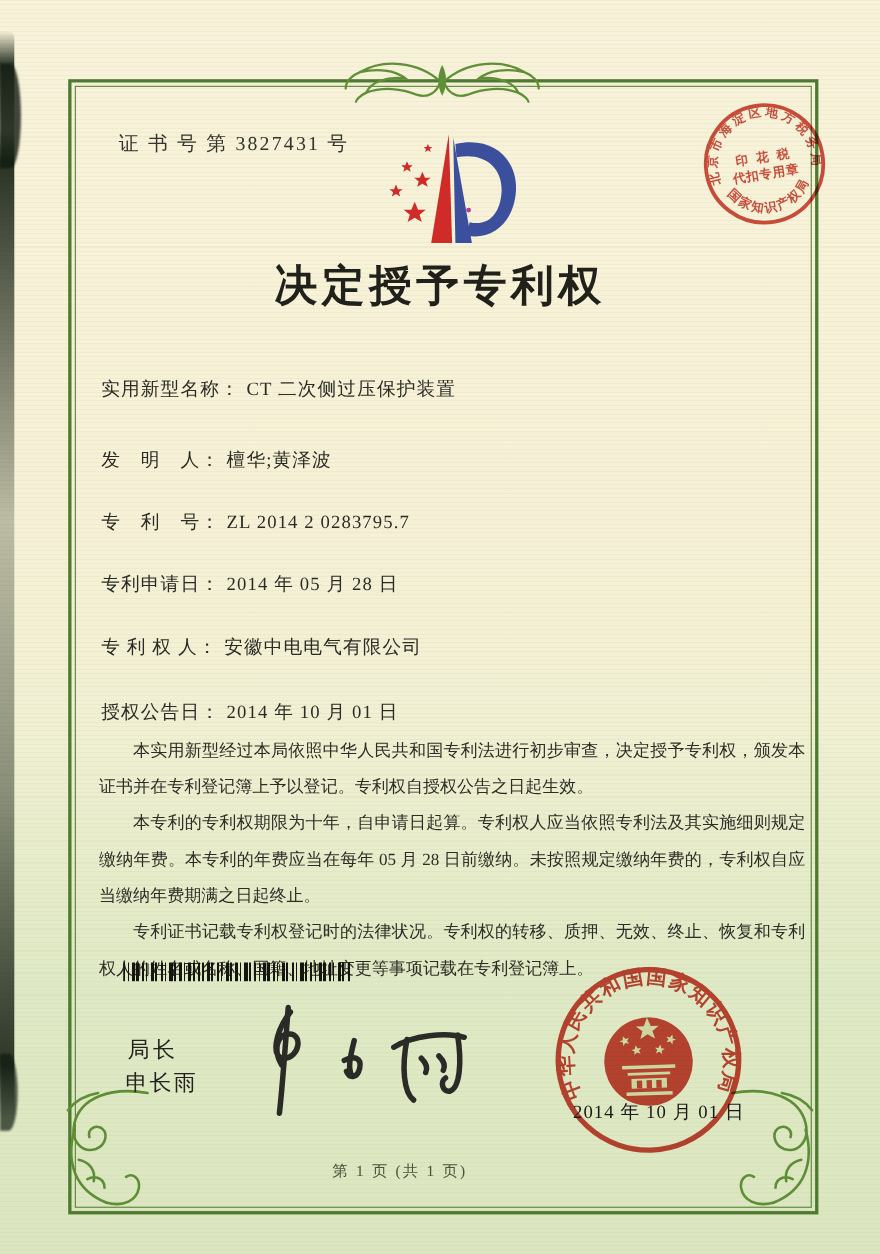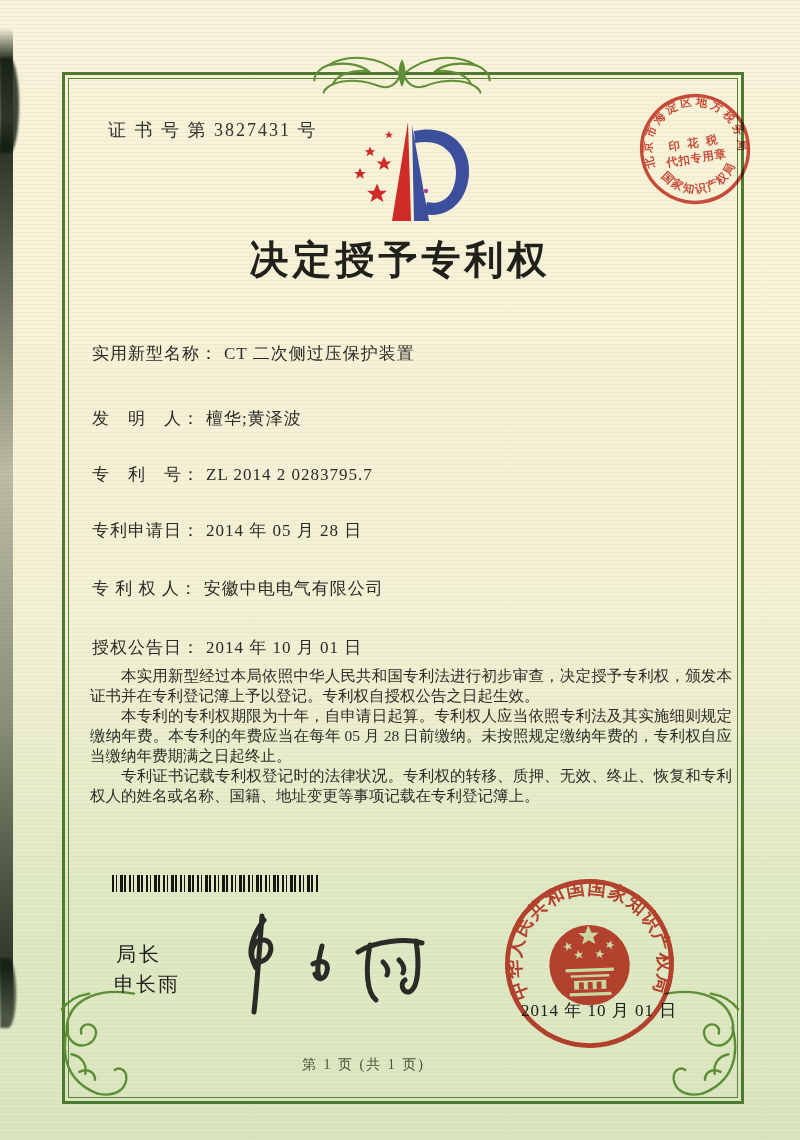--- a/index.html
+++ b/index.html
@@ -24,21 +24,21 @@
   .orn-bl{left:52px;top:986px;width:88px;height:116px;}
   .orn-br{left:660px;top:986px;width:88px;height:116px;transform:scaleX(-1);}
   .cert-no{position:absolute;left:108px;top:118px;z-index:4;font-size:18px;letter-spacing:2px;color:#33332b;}
   .logo{position:absolute;left:348px;top:116px;width:130px;height:118px;z-index:4;}
   .doc-title{position:absolute;left:0;top:233px;width:100%;z-index:4;text-align:center;
     font-size:39px;font-weight:bold;letter-spacing:4px;color:#21211c;}
   .field-row{position:absolute;left:92px;z-index:4;font-size:17px;white-space:nowrap;}
   .flabel{letter-spacing:1px;}
   .fvalue{margin-left:6px;letter-spacing:1px;}
   .paras{position:absolute;left:90px;top:666px;width:642px;z-index:4;
-    font-size:15.5px;line-height:20px;text-align:justify;color:#2d2d26;}
+    font-size:15.5px;line-height:33px;text-align:justify;color:#2d2d26;}
   .paras p{margin:0;text-indent:2em;}
   .barcode{position:absolute;left:112px;top:875px;width:208px;height:17px;z-index:4;
     background:repeating-linear-gradient(90deg,#15150f 0 2px,rgba(0,0,0,0) 2px 4px,#15150f 4px 5px,rgba(0,0,0,0) 5px 8px,#15150f 8px 11px,rgba(0,0,0,0) 11px 12px,#15150f 12px 14px,rgba(0,0,0,0) 14px 17px);}
   .sig-title{position:absolute;left:116px;top:941px;z-index:4;font-size:20px;letter-spacing:3px;color:#23231e;}
   .sig-name{position:absolute;left:114px;top:971px;z-index:4;font-size:20px;letter-spacing:2px;color:#23231e;}
   .sig-script{position:absolute;left:210px;top:910px;width:228px;height:108px;z-index:5;}
   .seal{position:absolute;mix-blend-mode:multiply;}
   .seal-tax{left:634px;top:88px;width:122px;height:122px;z-index:6;transform:rotate(-9deg);opacity:.88;}
   .seal-office{left:501px;top:875px;width:177px;height:177px;z-index:6;opacity:.92;transform:rotate(-2deg);}
   .seal-date{position:absolute;left:504px;top:999px;width:190px;z-index:7;font-size:17px;

